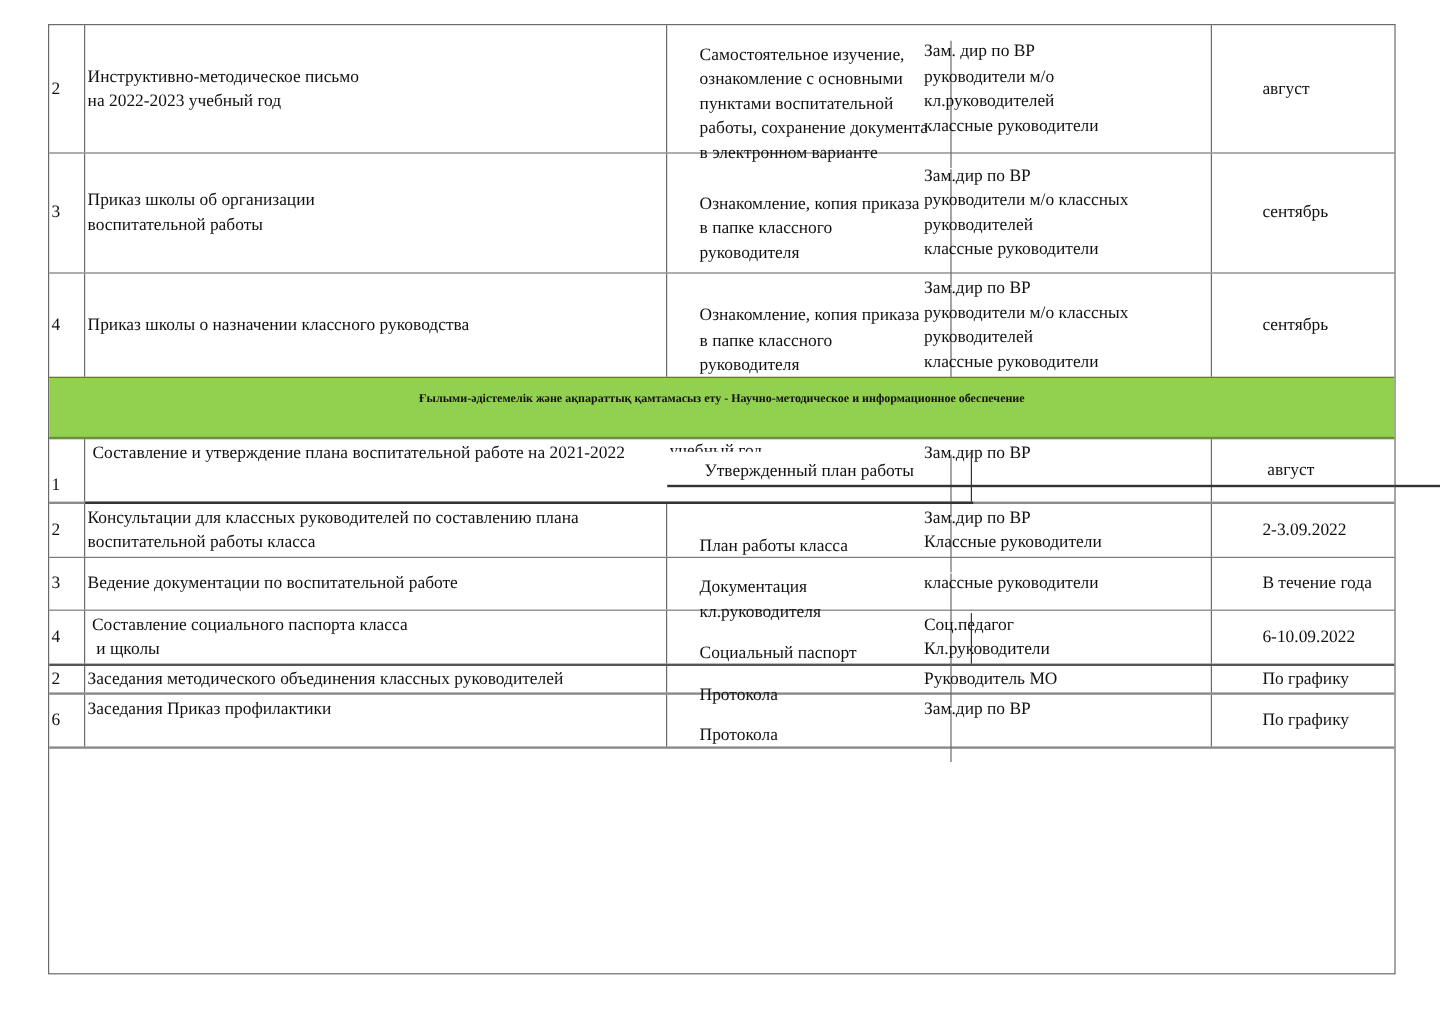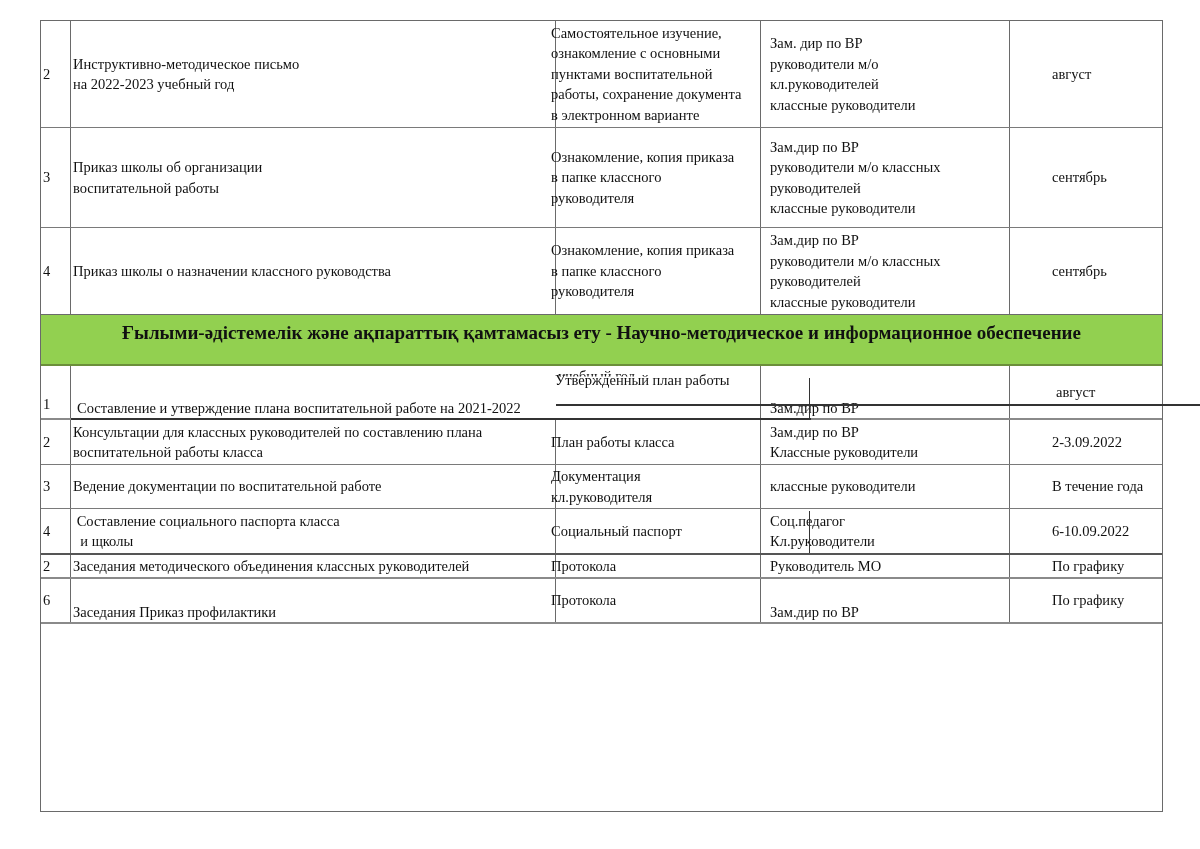--- a/index.html
+++ b/index.html
@@ -7,28 +7,28 @@
            font-family: "Liberation Serif", "DejaVu Serif", serif; color: #111; font-size: 14.5px; }
     .page { position: absolute; left: 40px; top: 20px; width: 1123px; height: 792px;
             border: 1px solid #6a6a6a; box-sizing: border-box; }
     .row { position: absolute; left: 0; width: 1121px; border-bottom: 1px solid #7a7a7a; box-sizing: border-box; }
     .cell { position: absolute; top: 0; height: 100%; box-sizing: border-box; border-right: 1px solid #6a6a6a;
             display: flex; flex-direction: column; justify-content: center; padding: 0 2px; line-height: 20.5px;
             white-space: nowrap; }
     .cell.last { border-right: none; margin-left: 40px; }
     .c-num { left: 0; width: 30px; }
     .c-title { left: 30px; width: 485px; }
-    .c-form { left: 508px; width: 212px; }
+    .c-form { left: 540px; width: 212px; margin-top: 13px; }
     .c-resp { left: 727px; width: 242px; }
     .c-date { left: 969px; width: 152px; }
     .section-band { position: absolute; left: 0; top: 293px; width: 1121px; height: 52px; background: #92d050;
                     border-top: 1px solid #6a6a6a; border-bottom: 2px solid #6b8f3a; box-sizing: border-box;
-                    display: flex; align-items: center; justify-content: center; font-weight: bold; font-size: 19px;
+                    display: flex; align-items: center; justify-content: center; font-weight: bold; font-size: 10px;
                     padding-bottom: 14px; }
-    .top-align { justify-content: flex-end; padding-top: 2px; }
+    .top-align { justify-content: flex-start; padding-top: 2px; }
     .overlay-line { position: absolute; background: #333; }
   </style>
 </head>
 <body>
 
 <div class="page">
 
   <div class="row" style="top:0; height:107px;">
     <div class="cell c-num">
         <span>2</span>

